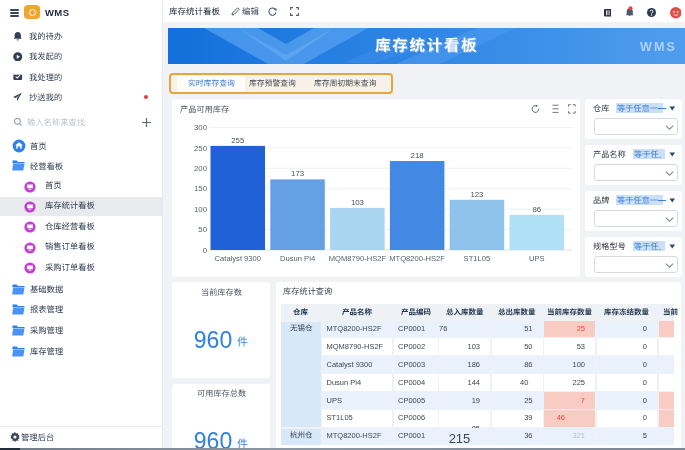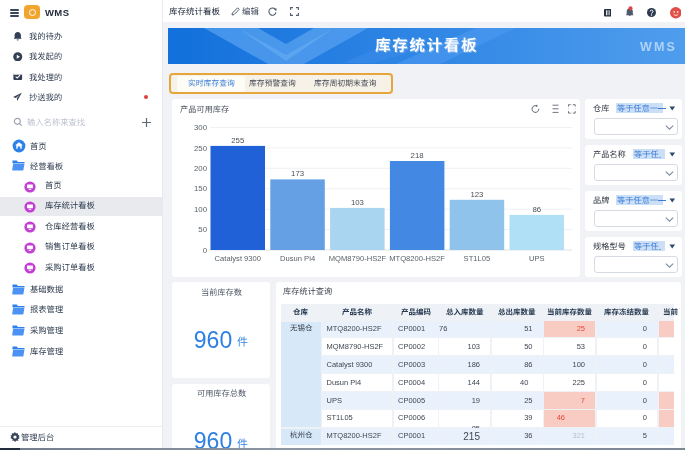--- a/index.html
+++ b/index.html
@@ -653,21 +653,21 @@
 <div class="abs" style="left:658.5px;top:427.9px;width:15.5px;height:16.7px;background:#e9f2fc"></div>
 <svg style="position:absolute;left:289.5px;top:431.2px;overflow:visible" width="22.5" height="7.9">
     <g fill="#333b46" transform="translate(0,6.60) scale(0.00750,-0.00750)">
       <use href="#g80" x="0"></use>
       <use href="#g81" x="1000"></use>
       <use href="#g27" x="2000"></use>
     </g>
   </svg>
 <div class="abs" style="left:326.5px;top:431.2px;font-size:7.5px;color:#3f4750">MTQ8200-HS2F</div>
 <div class="abs" style="left:398.0px;top:431.2px;font-size:7.5px;color:#3f4750">CP0001</div>
-<div class="abs" style="left:439px;top:431.2px;width:41px;text-align:right;font-size:10px;color:#3f4750">215</div>
+<div class="abs" style="left:439px;top:431.2px;width:41px;text-align:center;font-size:13px;color:#3f4750">215</div>
 <div class="abs" style="left:491.5px;top:431.2px;width:41.0px;text-align:right;font-size:7.5px;color:#3f4750">36</div>
 <div class="abs" style="left:544px;top:431.2px;width:41px;text-align:right;font-size:7.5px;color:#b9bfc6">321</div>
 <div class="abs" style="left:596.5px;top:431.2px;width:50.5px;text-align:right;font-size:7.5px;color:#3f4750">5</div>
 <svg style="position:absolute;left:293.2px;top:308.0px;overflow:visible" width="15.0" height="7.9">
     <g fill="#273a52" transform="translate(0,6.60) scale(0.00750,-0.00750)">
       <use href="#g82" x="0"></use>
       <use href="#g45" x="1000"></use>
     </g>
   </svg>
 <svg style="position:absolute;left:342.0px;top:308.0px;overflow:visible" width="30.0" height="7.9">

